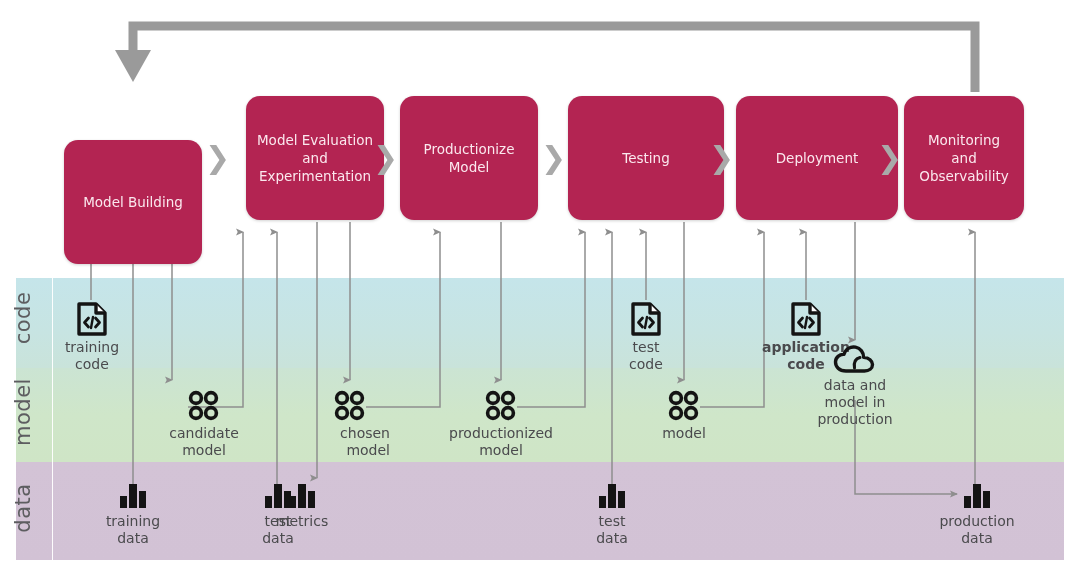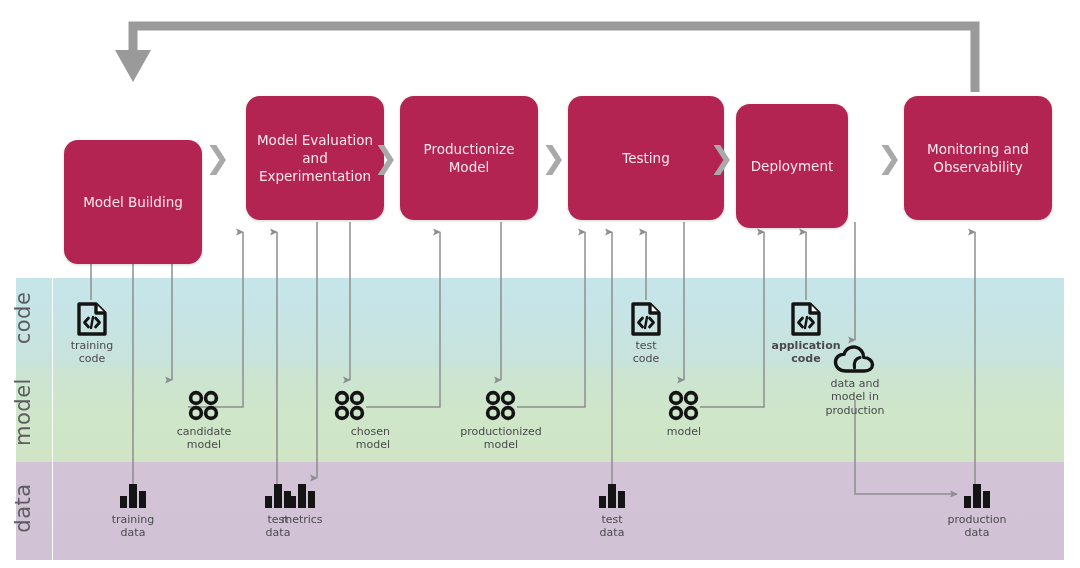--- a/index.html
+++ b/index.html
@@ -73,21 +73,21 @@
   .loop{position:absolute;left:0;top:0;width:1080px;height:568px;pointer-events:none;}
 
   
   .wires{position:absolute;left:0;top:0;width:1080px;height:568px;}
 
   
   .artifact{
     position:absolute;
     text-align:center;
     color:#4a4a4d;
-    font-size:11px;
+    font-size:14px;
     line-height:1.22;
   }
   .artifact .ic{display:block;margin:0 auto 3px auto;}
   .artifact .cap{display:block;white-space:nowrap;}
 </style>
 </head>
 <body>
 
 <div id="stage">
 
@@ -183,28 +183,28 @@
   </div>
   <div class="chevron" style="left:541px;">❯</div>
 
   <div class="stage-box" style="left:568px;width:156px;">
     <div>
         <span>Testing</span>
       </div>
   </div>
   <div class="chevron" style="left:709px;">❯</div>
 
-  <div class="stage-box" style="left:736px;width:112px;margin-top:8px;">
+  <div class="stage-box" style="left:736px;width:162px;">
     <div>
         <span>Deployment</span>
       </div>
   </div>
   <div class="chevron" style="left:877px;">❯</div>
 
-  <div class="stage-box" style="left:904px;width:148px;">
+  <div class="stage-box" style="left:904px;width:120px;">
     <div>
       <span>Monitoring and</span>
       <span>Observability</span>
     </div>
   </div>
 
   <div class="artifact" style="left:56px;top:302px;width:72px;">
     <svg class="ic" width="30" height="34" viewBox="0 0 30 34">
       <path d="M2 2 h17 l9 9 v21 h-26 z" fill="none" stroke="#141414" stroke-width="3.4" stroke-linejoin="round"></path>
       <path d="M19 2 v9 h9" fill="#ffffff" stroke="#141414" stroke-width="3.4" stroke-linejoin="round"></path>

